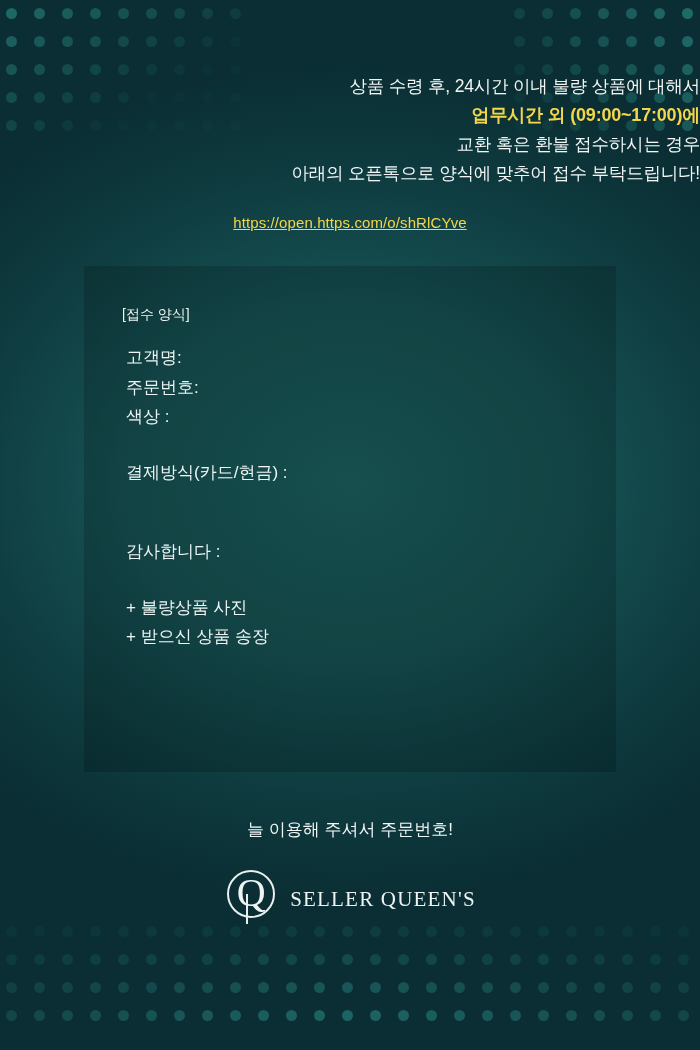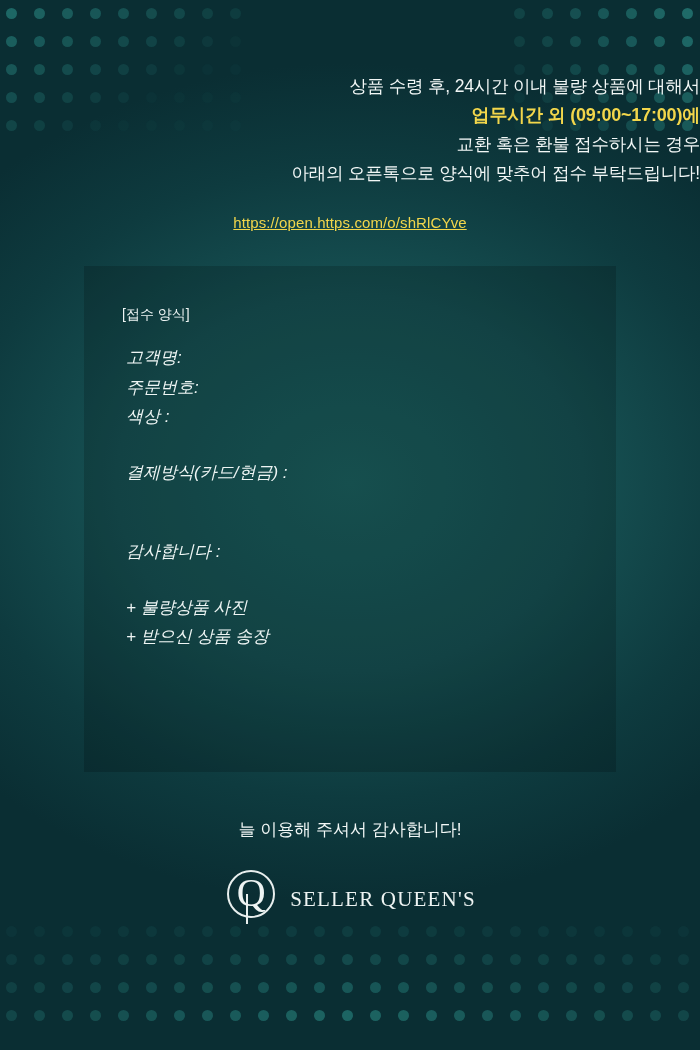--- a/index.html
+++ b/index.html
@@ -78,21 +78,21 @@
     padding: 34px 0 0 42px;
     color: #eef5f4;
     font-size: 17px;
     line-height: 29px;
   }
   .form-title {
     font-size: 14px;
     margin-bottom: 14px;
     margin-left: -4px;
   }
-  .field-group { margin: 0; font-style: italic; }
+  .field-group { margin: 0; }
   .field { font-size: 17px; line-height: 29.5px; }
   .gap-sm { height: 26px; }
   .gap-md { height: 50px; }
   .gap-lg { height: 26px; }
 
   .thanks {
     position: absolute;
     top: 818px;
     width: 700px;
     text-align: center;
@@ -379,21 +379,21 @@
 
         <div class="gap-lg"></div>
 
         <div class="field-group">
           <div class="field">+ 불량상품 사진</div>
           <div class="field">+ 받으신 상품 송장</div>
         </div>
       </div>
     </div>
 
-    <div class="thanks">늘 이용해 주셔서 감사합니다!</div>
+    <div class="thanks">늘 이용해 주셔서 주문번호!</div>
 
     <div class="logo">
       <span class="logo-mark">
         <span class="ring"></span>
         <span class="qtail"></span>
         <span class="qglyph">Q</span>
       </span>
       <span class="logo-text">SELLER QUEEN'S</span>
     </div>
 

